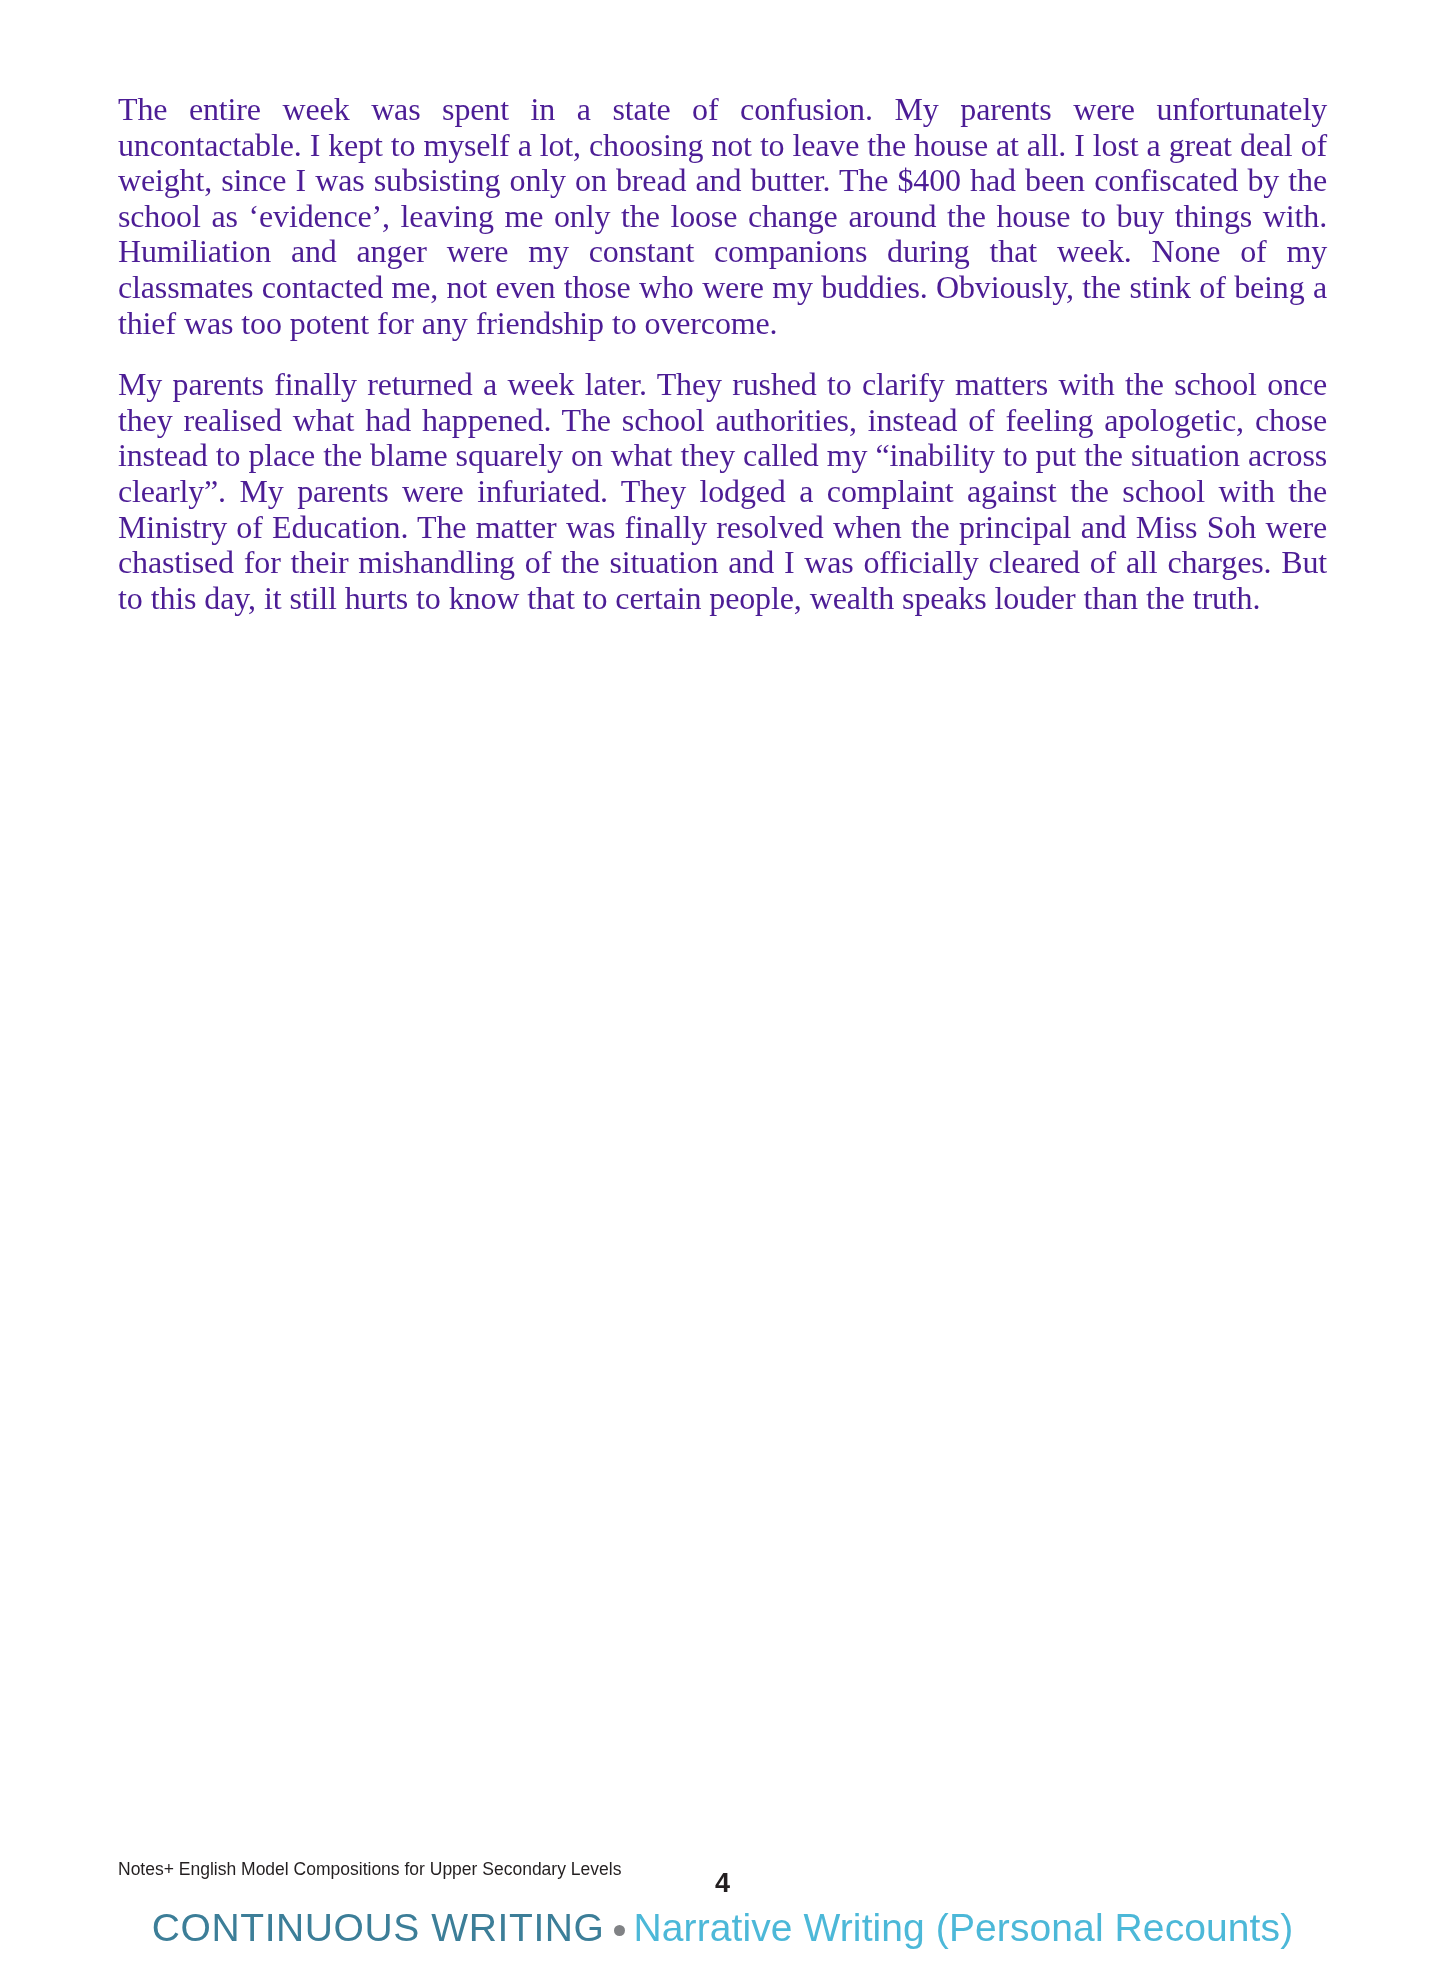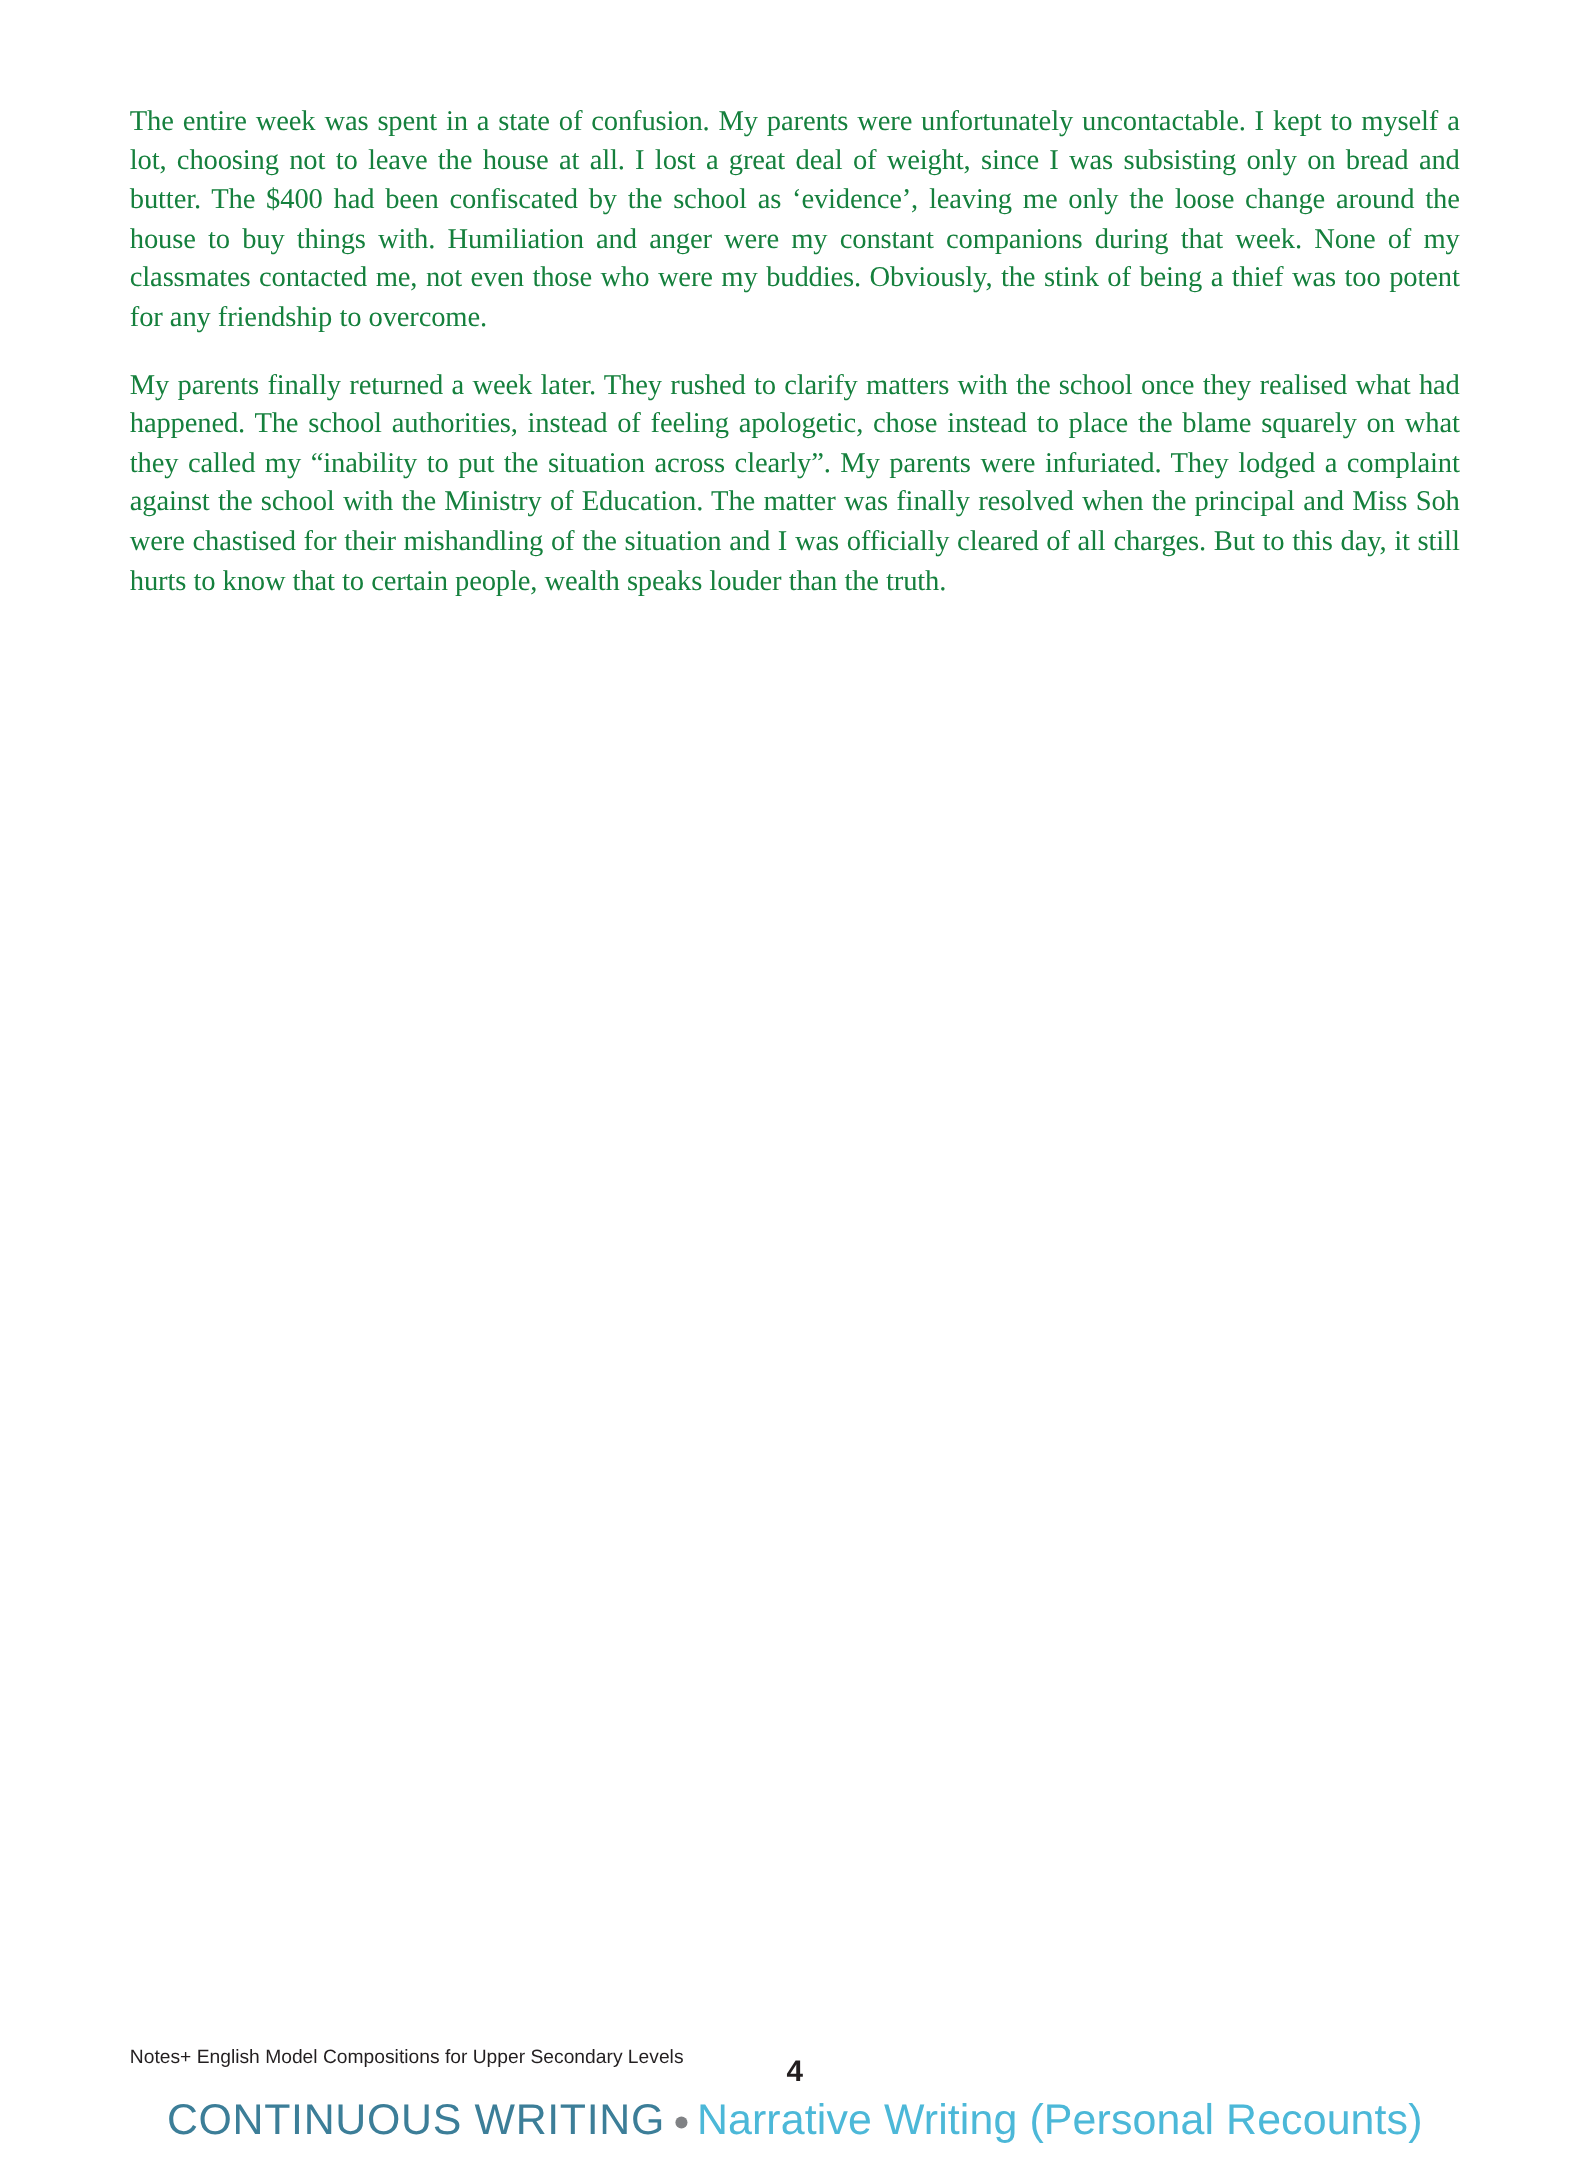--- a/index.html
+++ b/index.html
@@ -20,26 +20,26 @@
     overflow: hidden;
   }
   .content {
     position: absolute;
     left: 118px;
     top: 92px;
     width: 1209px;
   }
   .para {
     font-family: "Liberation Serif", "DejaVu Serif", serif;
-    font-size: 26px;
+    font-size: 32px;
     line-height: 35.6px;
     text-align: justify;
     text-justify: inter-word;
     margin: 0 0 26px 0;
-    color: #15803d;
+    color: #4c1d95;
     letter-spacing: -0.15px;
     word-spacing: 0.2px;
     hyphens: none;
   }
   .para:last-child {
     margin-bottom: 16px;
   }
   
   .footer {
     position: absolute;

